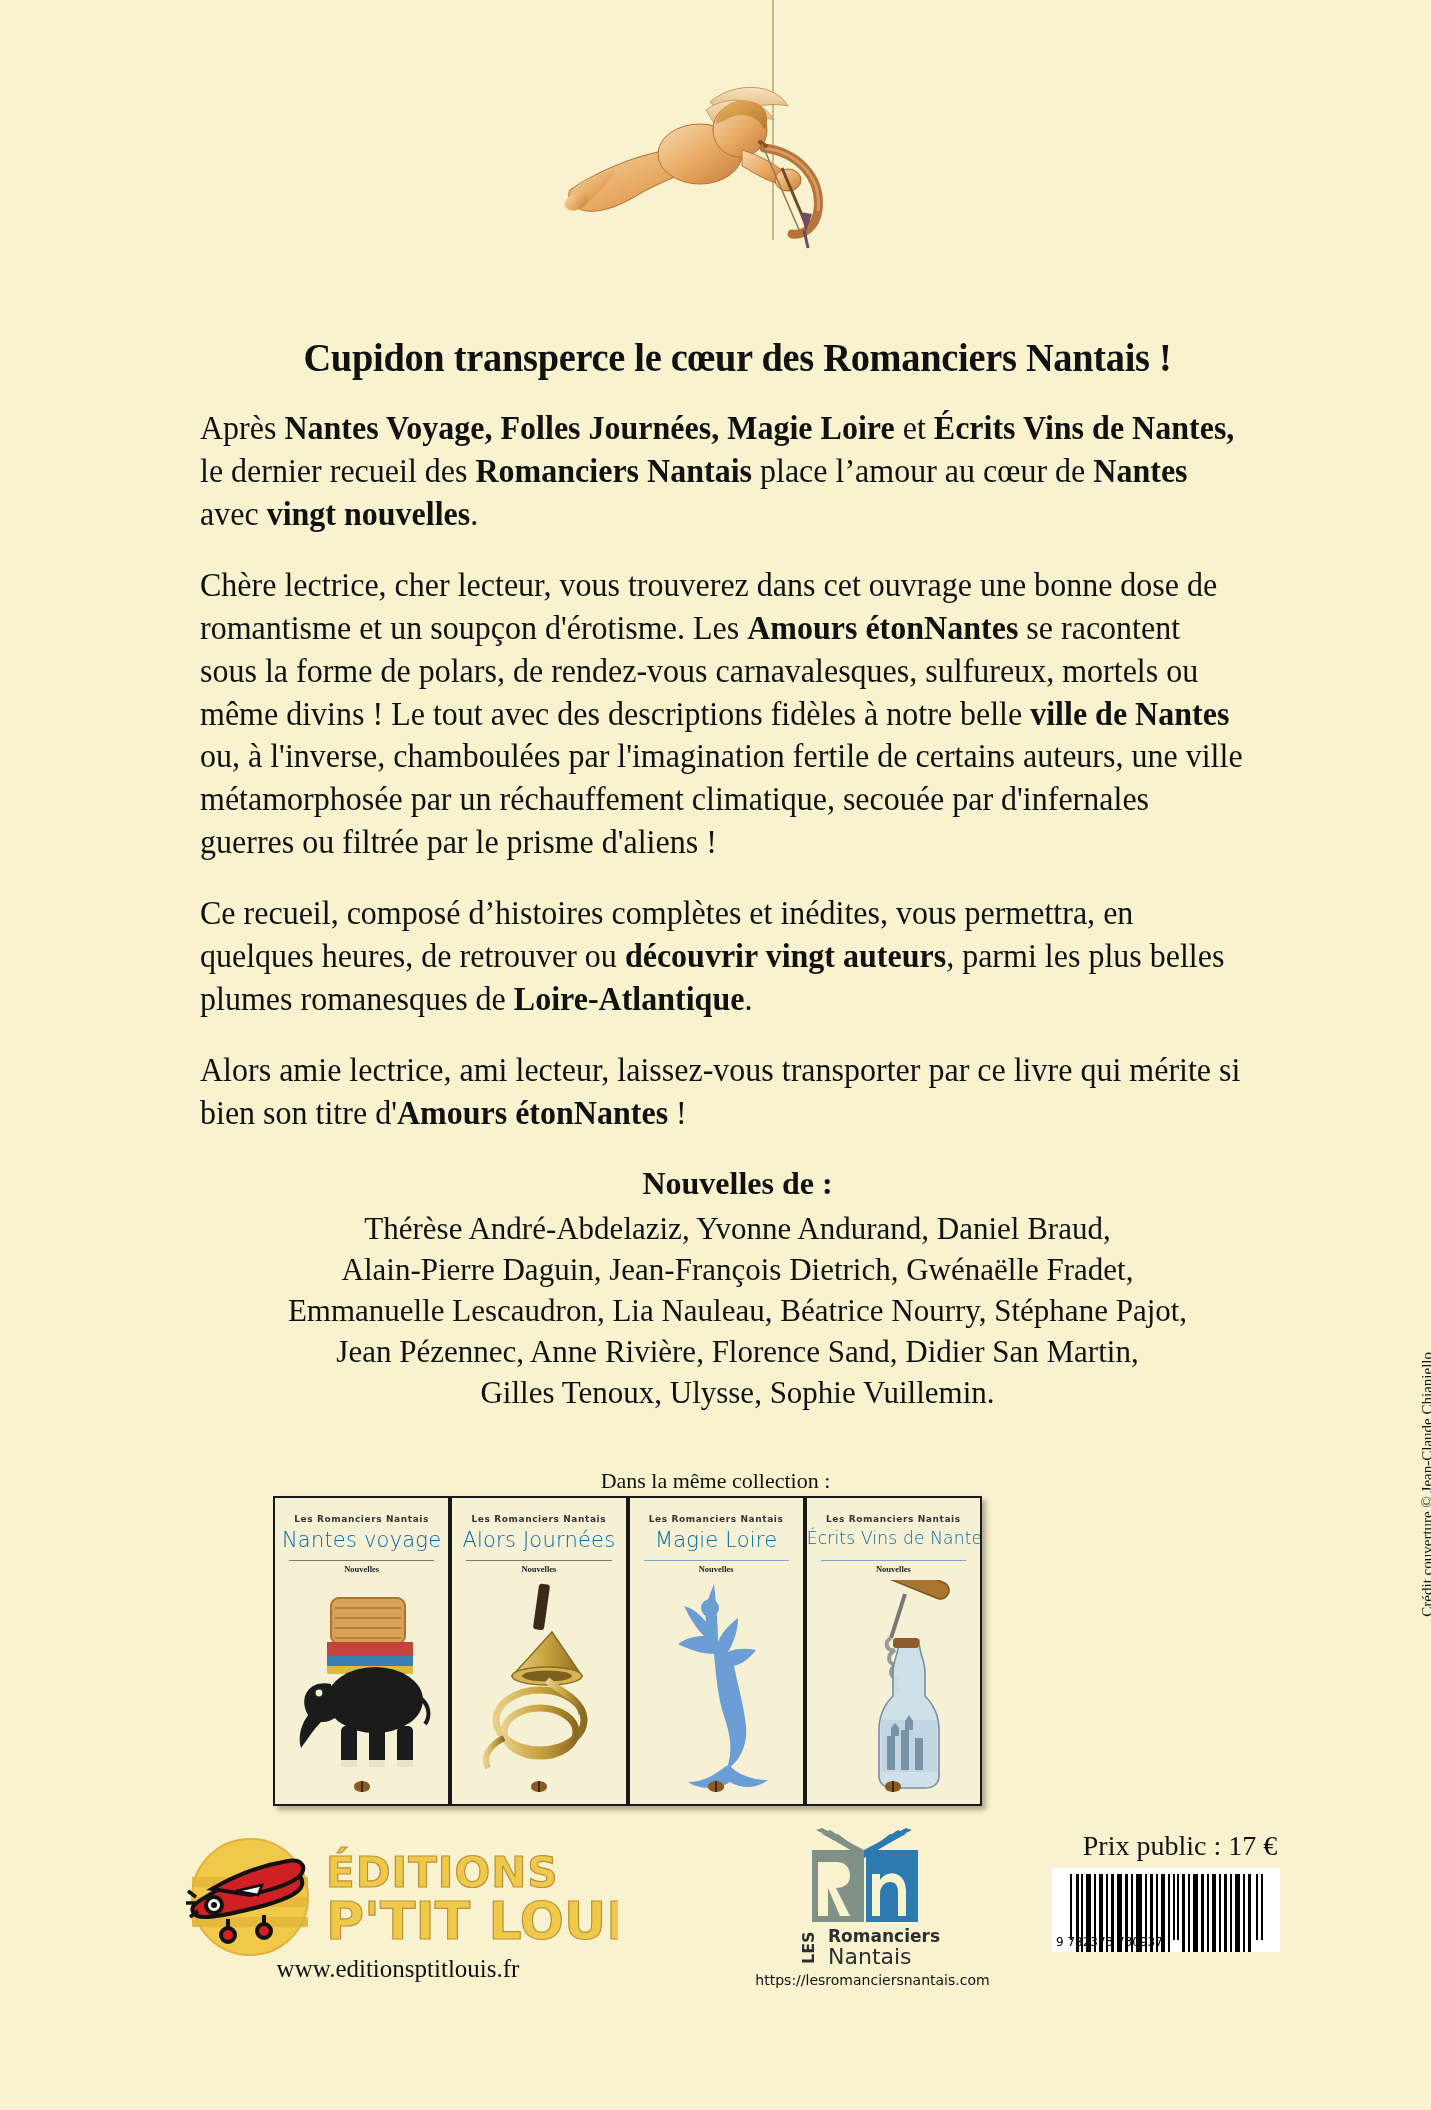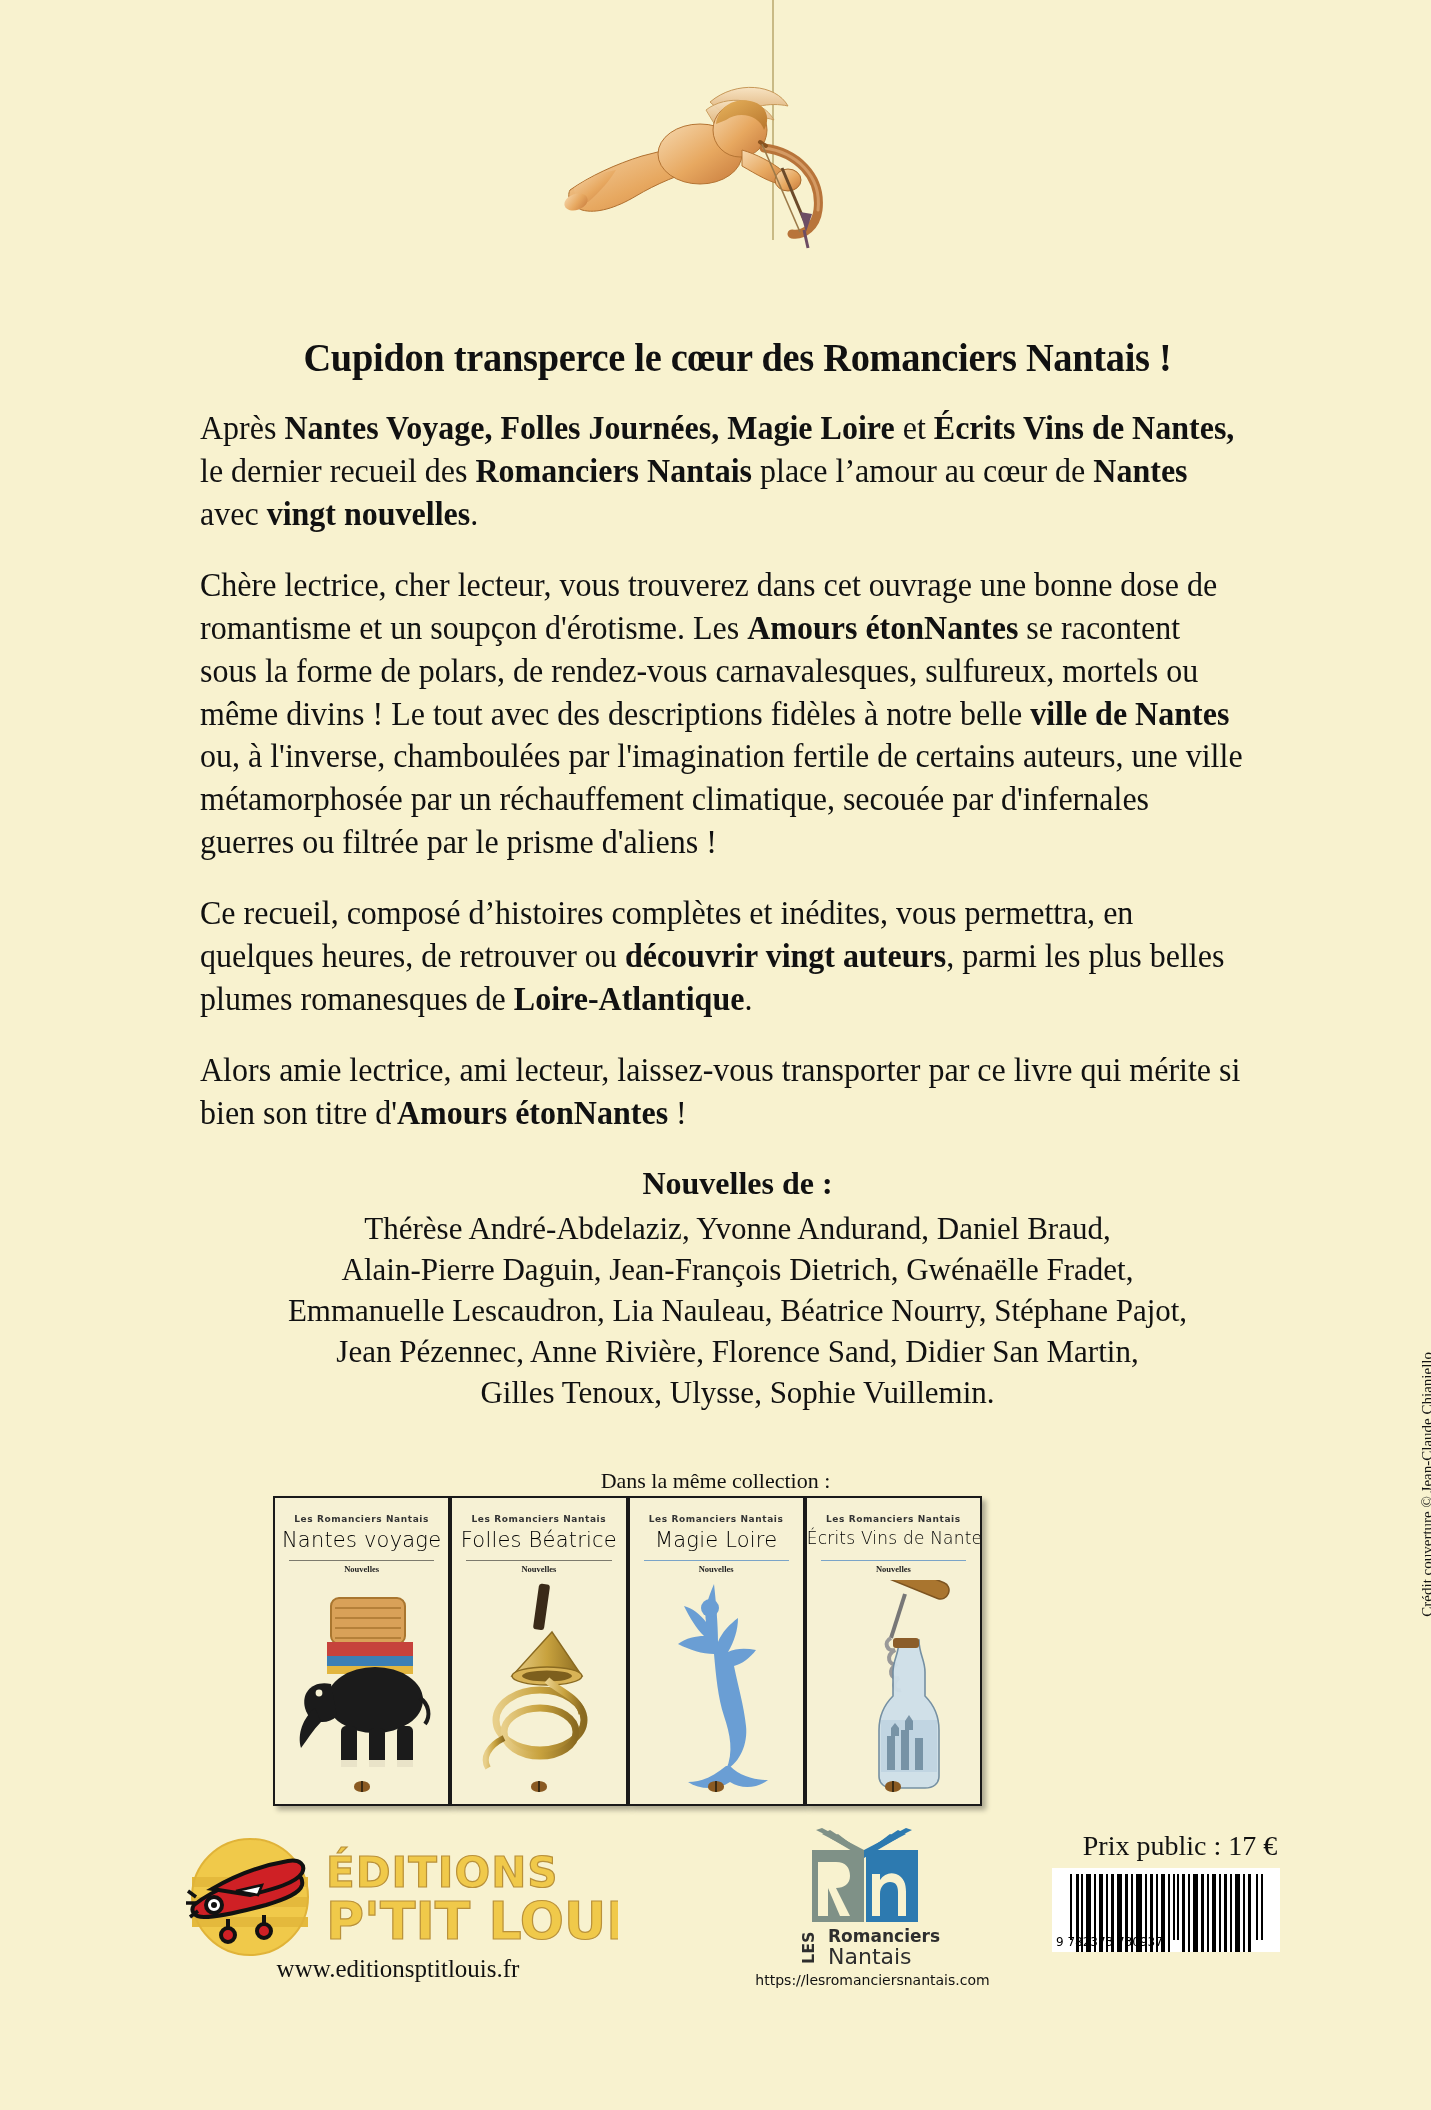--- a/index.html
+++ b/index.html
@@ -129,21 +129,21 @@
     color: #333;
   }
   .mc-title {
     position: absolute;
     top: 30px;
     left: 0; right: 0;
     text-align: center;
     font-size: 21px;
     font-weight: 300;
     letter-spacing: 0.2px;
-    color: #000000;
+    color: #0369a1;
     white-space: nowrap;
   }
   .mc-title.small { font-size: 17px; }
   .mc-rule {
     position: absolute;
     top: 62px;
     left: 14px; right: 14px;
     height: 1px;
     background: #7c7a6d;
   }
@@ -344,21 +344,21 @@
           <rect x="122" y="180" width="16" height="7" fill="#e9e3c8"></rect>
           <circle cx="44" cy="113" r="3.4" fill="#f6f1d4"></circle>
           <path d="M145 118 C154 124 156 136 150 144" stroke="#1b1b1b" stroke-width="4" fill="none"></path>
         </g>
       </svg>
       <div class="mc-bug"></div>
     </div>
 
     <div class="mini-cover">
       <div class="mc-brand">Les Romanciers Nantais</div>
-      <div class="mc-title">Folles Béatrice</div>
+      <div class="mc-title">Alors Journées</div>
       <div class="mc-rule"></div>
       <div class="mc-sub">Nouvelles</div>
       <svg class="mc-art" viewBox="0 0 193 224">
         <defs>
           <linearGradient id="brass" x1="0" y1="0" x2="1" y2="0">
             <stop offset="0%" stop-color="#e8cf8a"></stop>
             <stop offset="50%" stop-color="#c8a23e"></stop>
             <stop offset="100%" stop-color="#8a6a20"></stop>
           </linearGradient>
         </defs>

